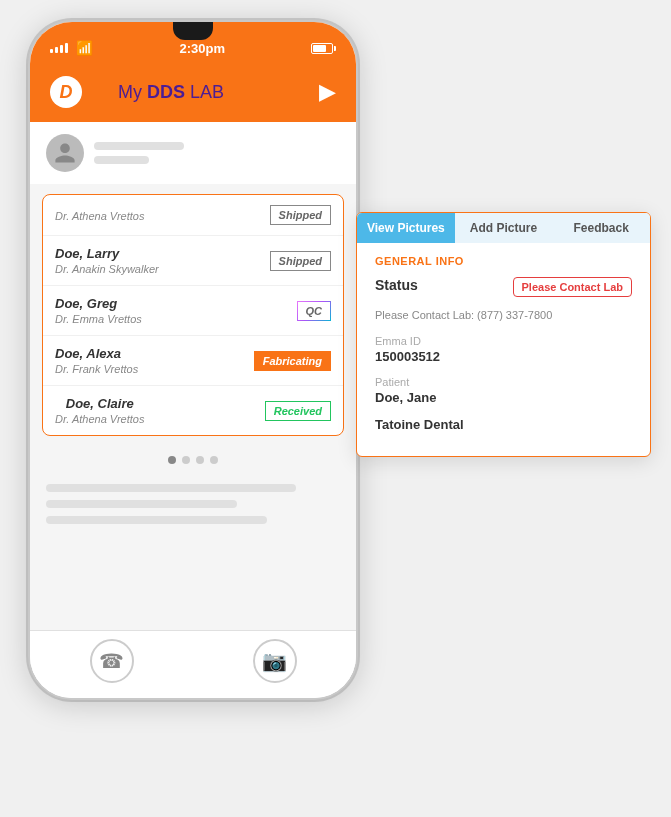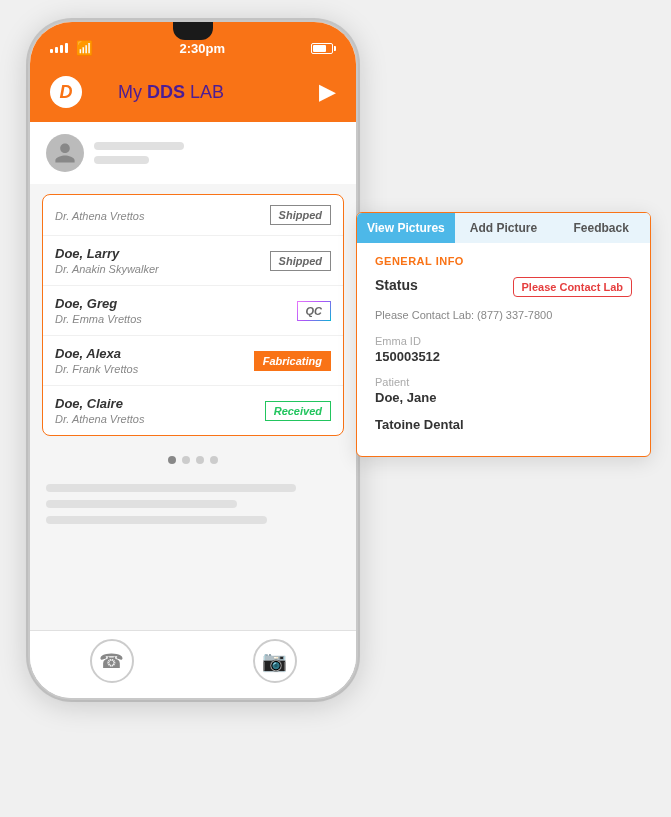--- a/index.html
+++ b/index.html
@@ -207,21 +207,21 @@
       overflow: hidden;
       font-style: italic;
     }
     .case-item {
       padding: 10px 12px;
       border-bottom: 1px solid #f0f0f0;
       display: flex;
       justify-content: space-between;
       align-items: center;
     }
-    .case-item:last-child { border-bottom: none; }
+    .case-item:last-child { border-bottom: none; text-align: center; }
     .case-name {
       font-size: 13px;
       font-weight: 700;
       color: #333;
     }
     .case-doctor {
       font-size: 11px;
       color: #888;
       margin-top: 2px;
     }

